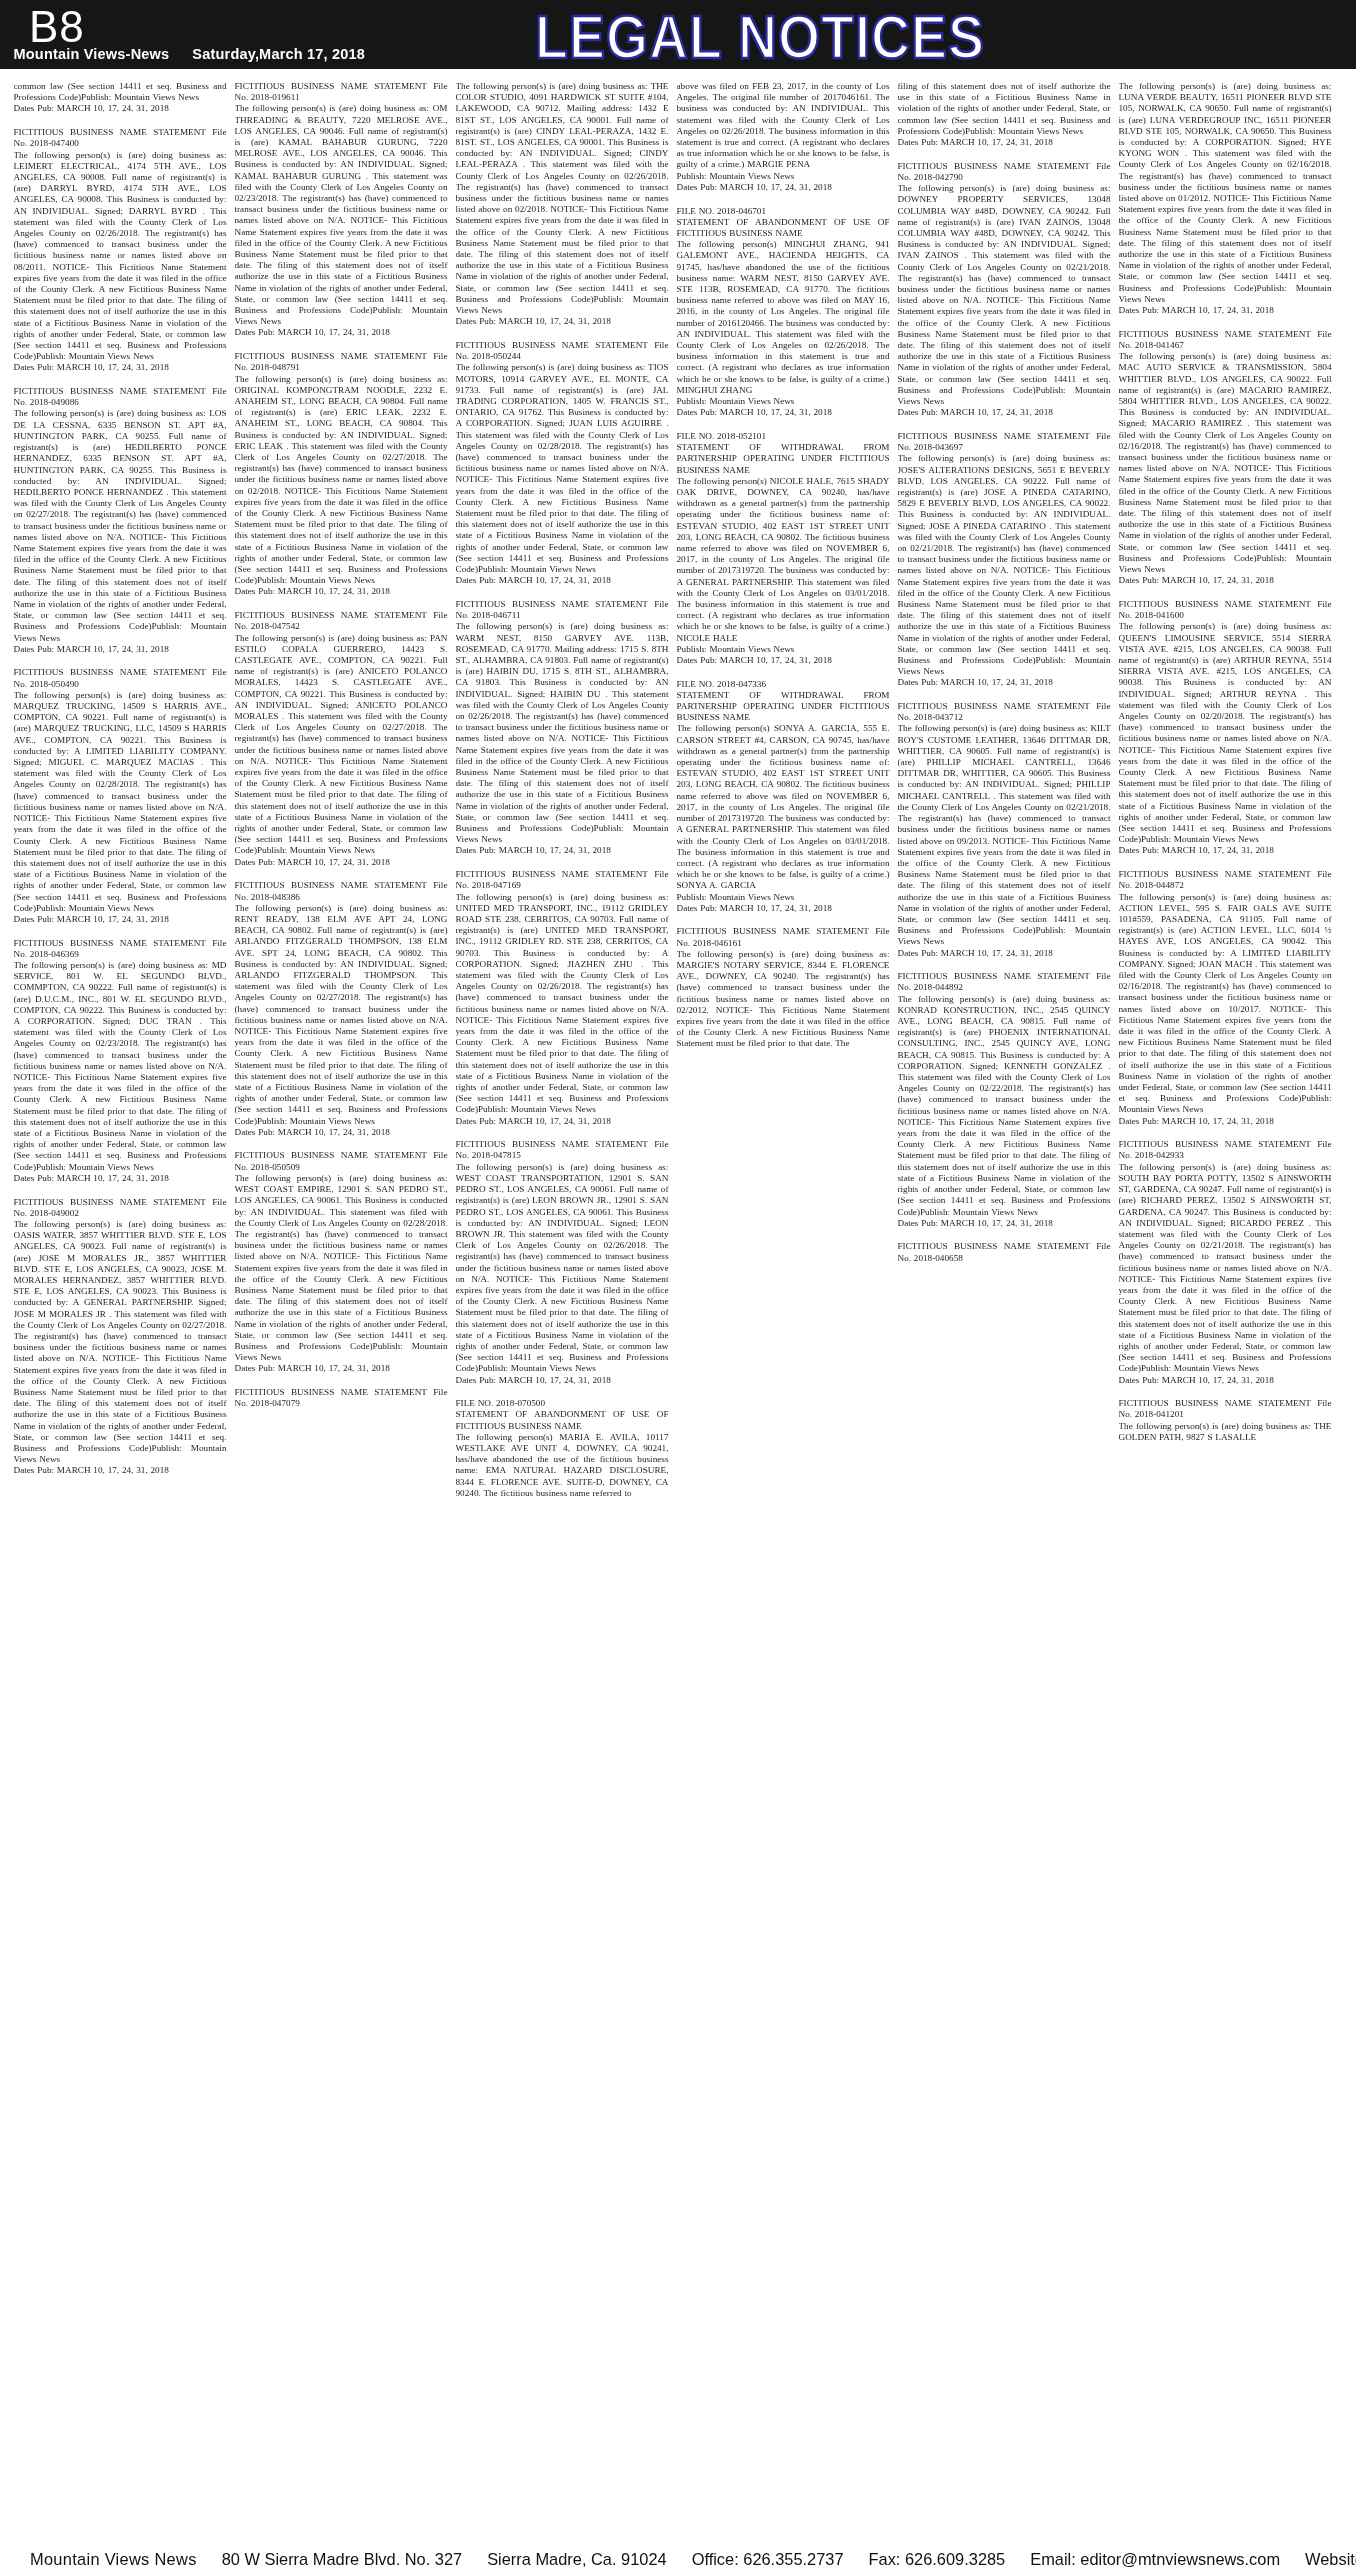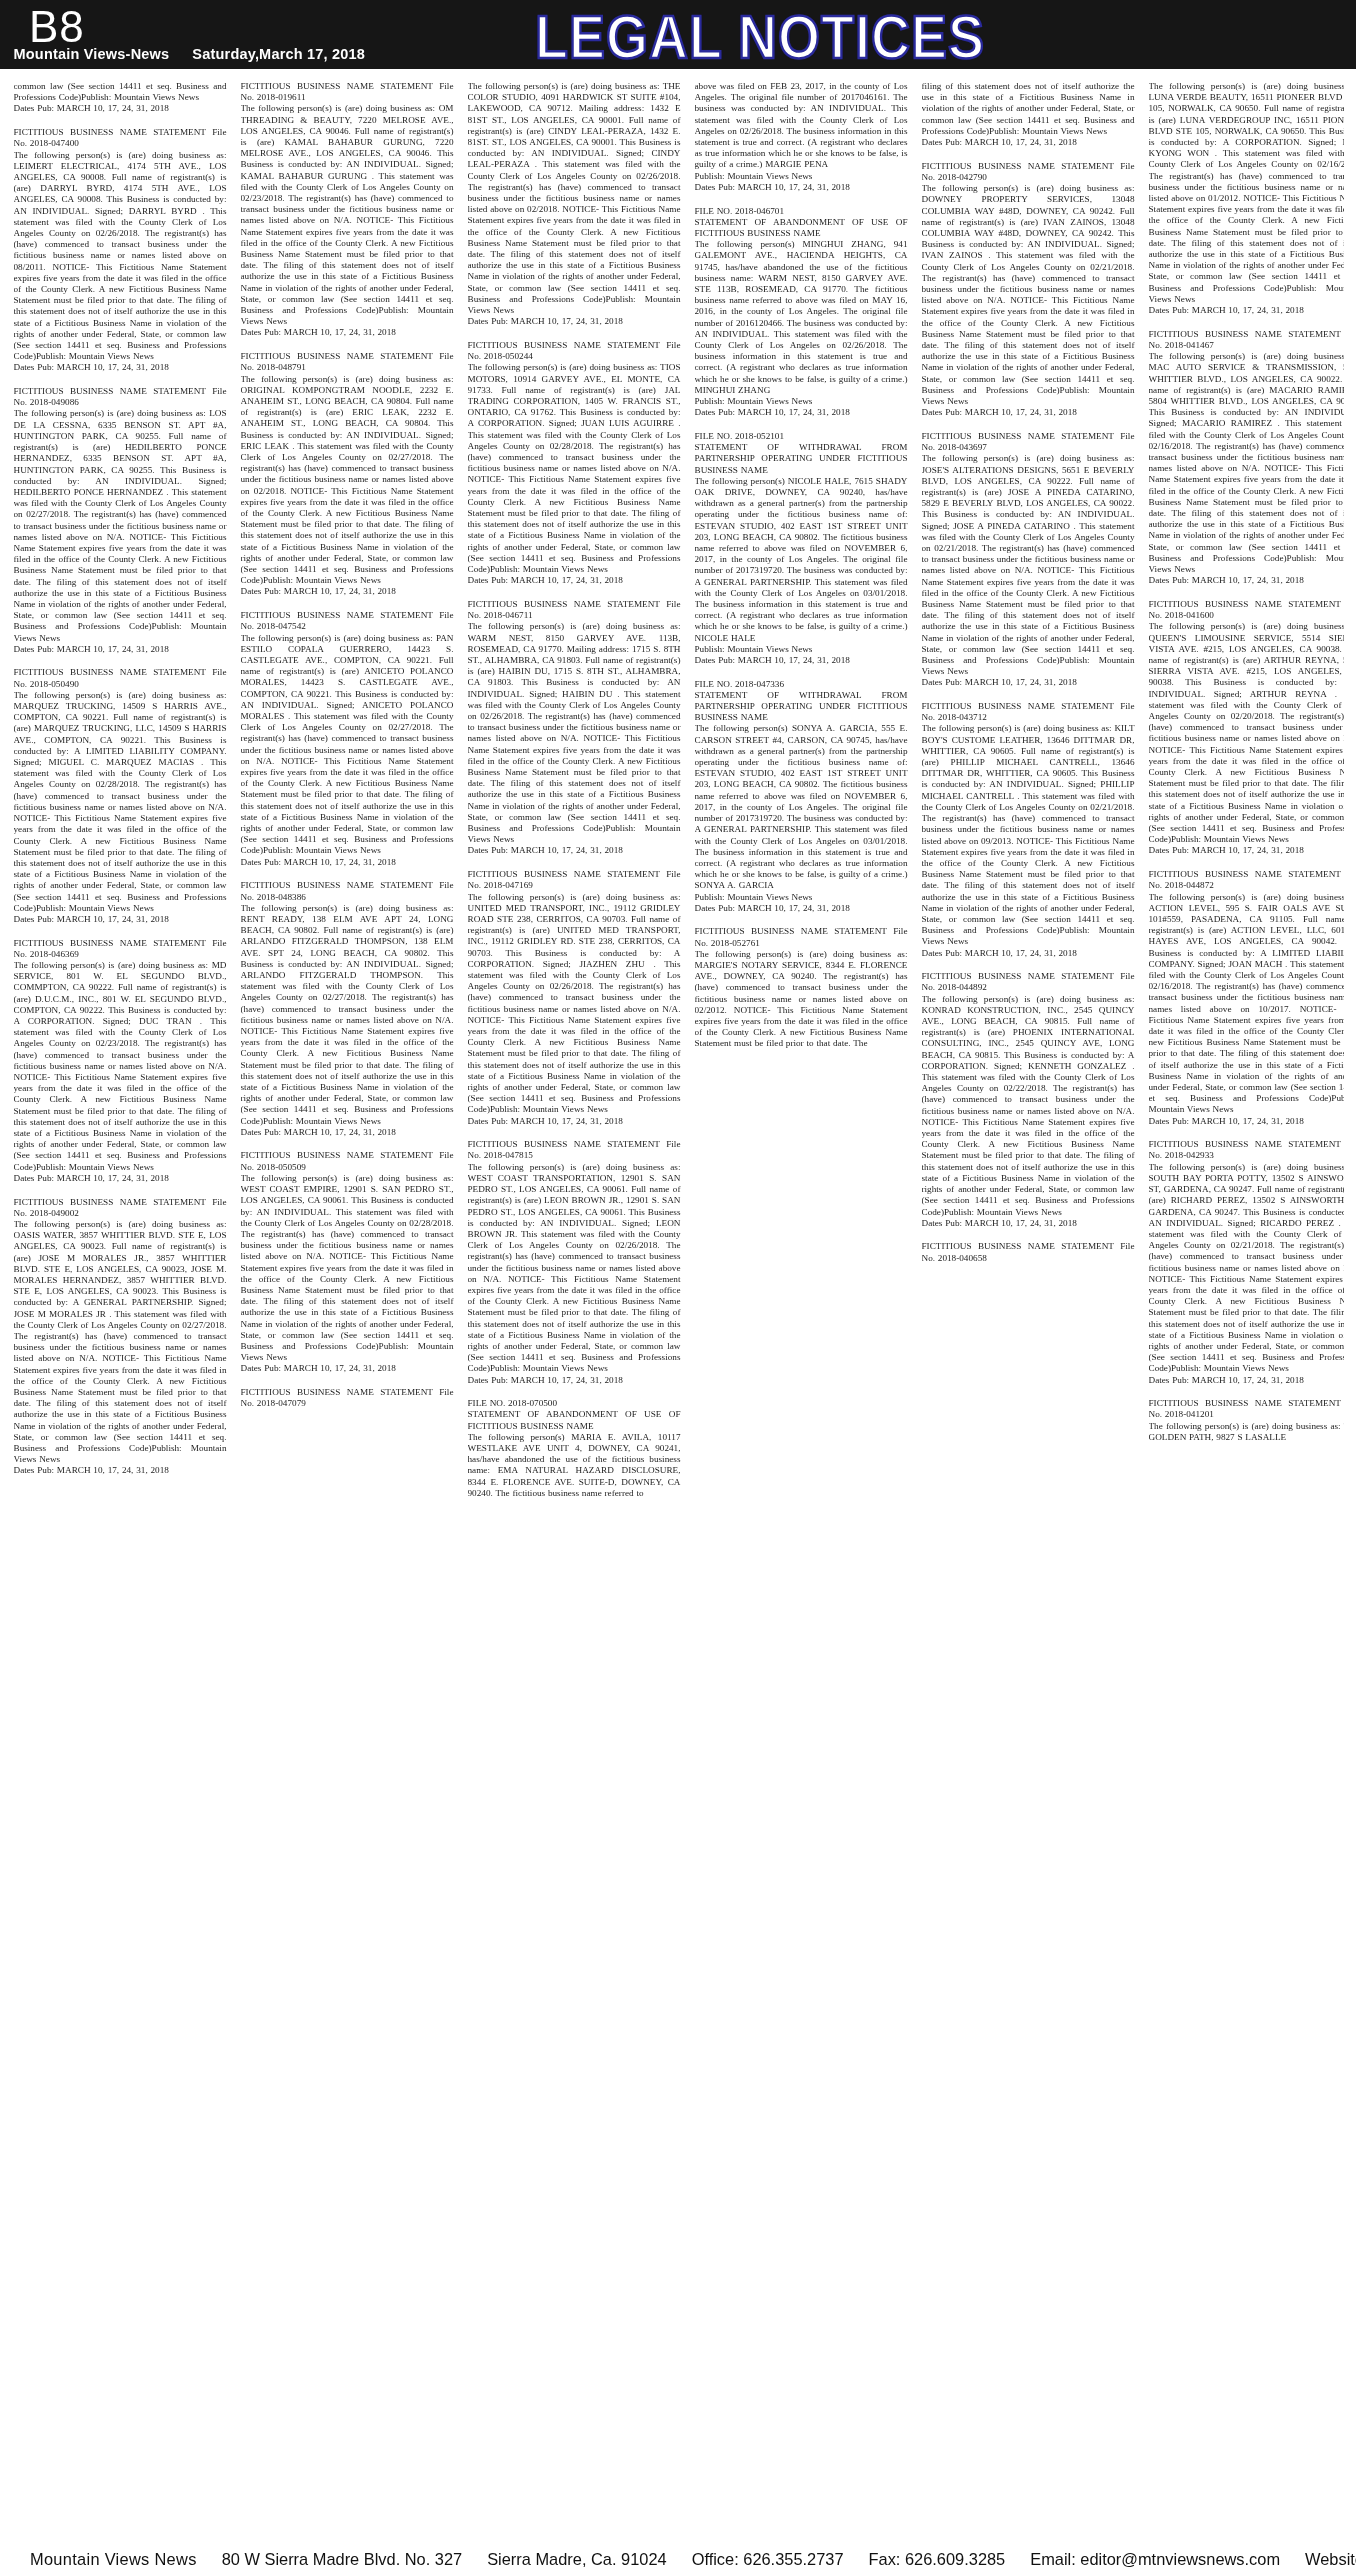--- a/index.html
+++ b/index.html
@@ -12,21 +12,21 @@
   .masthead{position:absolute;left:13.5px;top:46px;font-family:"Liberation Sans", sans-serif;
         font-size:14.5px;font-weight:bold;color:#fff;letter-spacing:0.2px;}
   .masthead .date{margin-left:23px;}
   .page-title{position:absolute;left:535px;top:1.9px;font-family:"Liberation Sans", sans-serif;
         font-size:54px;font-weight:bold;letter-spacing:1px;color:#fff;
         -webkit-text-stroke:2.3px #2a2a9c;
         text-shadow:0 0 1.9px #2a2a9c, 0 0 1px #2a2a9c;
         transform:scaleY(1.12);transform-origin:top left;white-space:nowrap;}
   
   .columns{position:absolute;left:13.5px;top:81px;width:1330px;height:2452px;
-        display:flex;gap:14px;overflow:hidden;}
+        display:flex;gap:8px;overflow:hidden;}
   .col{width:213px;flex:0 0 213px;overflow:hidden;}
   .notice{margin:0 0 12.5px 0;}
   .para{font-size:9.2px;line-height:11.2px;text-align:justify;word-spacing:0.5px;}
   .para:last-child{}
   
   .footer{position:absolute;left:9px;bottom:3.9px;width:1357px;height:25px;background:#fff;
         font-family:"Liberation Sans", sans-serif;font-size:16.4px;color:#111;
         display:flex;align-items:center;white-space:nowrap;padding-left:21px;box-sizing:border-box;}
   .footer span{margin-right:25px;}
   .footer .fname{letter-spacing:0.3px;}
@@ -158,21 +158,21 @@
           <div class="para">Dates Pub:   MARCH 10, 17, 24, 31, 2018</div>
         </div>
         <div class="notice">
           <div class="para">FILE NO. 2018-047336</div>
           <div class="para">STATEMENT OF WITHDRAWAL FROM PARTNERSHIP OPERATING UNDER FICTITIOUS BUSINESS NAME</div>
           <div class="para">The following person(s) SONYA A. GARCIA, 555 E. CARSON STREET #4, CARSON, CA 90745, has/have withdrawn as a general partner(s) from the partnership operating under the fictitious business name of: ESTEVAN STUDIO, 402 EAST 1ST STREET UNIT 203, LONG BEACH, CA 90802. The fictitious business name referred to above was filed on NOVEMBER 6, 2017, in the county of Los Angeles. The original file number of 2017319720. The business was conducted by: A GENERAL PARTNERSHIP. This statement was filed with the County Clerk of Los Angeles on 03/01/2018. The business information in this statement is true and correct. (A registrant who declares as true information which he or she knows to be false, is guilty of a crime.) SONYA A. GARCIA</div>
           <div class="para">Publish: Mountain Views News</div>
           <div class="para">Dates Pub:   MARCH 10, 17, 24, 31, 2018</div>
         </div>
         <div class="notice">
-          <div class="para">FICTITIOUS BUSINESS NAME STATEMENT File No. 2018-052761</div>
+          <div class="para">FICTITIOUS BUSINESS NAME STATEMENT File No. 2018-046161</div>
           <div class="para">The following person(s) is (are) doing business as: MARGIE'S NOTARY SERVICE, 8344 E. FLORENCE AVE., DOWNEY, CA 90240. The registrant(s) has (have) commenced to transact business under the fictitious business name or names listed above on 02/2012. NOTICE- This Fictitious Name Statement expires five years from the date it was filed in the office of the County Clerk. A new Fictitious Business Name Statement must be filed prior to that date. The</div>
         </div>
       </div>
     <div class="col">
         <div class="notice">
           <div class="para">filing of this statement does not of itself authorize the use in this state of a Fictitious Business Name in violation of the rights of another under Federal, State, or common law (See section 14411 et seq. Business and Professions Code)Publish: Mountain Views News</div>
           <div class="para">Dates Pub:   MARCH 10, 17, 24, 31, 2018</div>
         </div>
         <div class="notice">
           <div class="para">FICTITIOUS BUSINESS NAME STATEMENT File No. 2018-042790</div>

